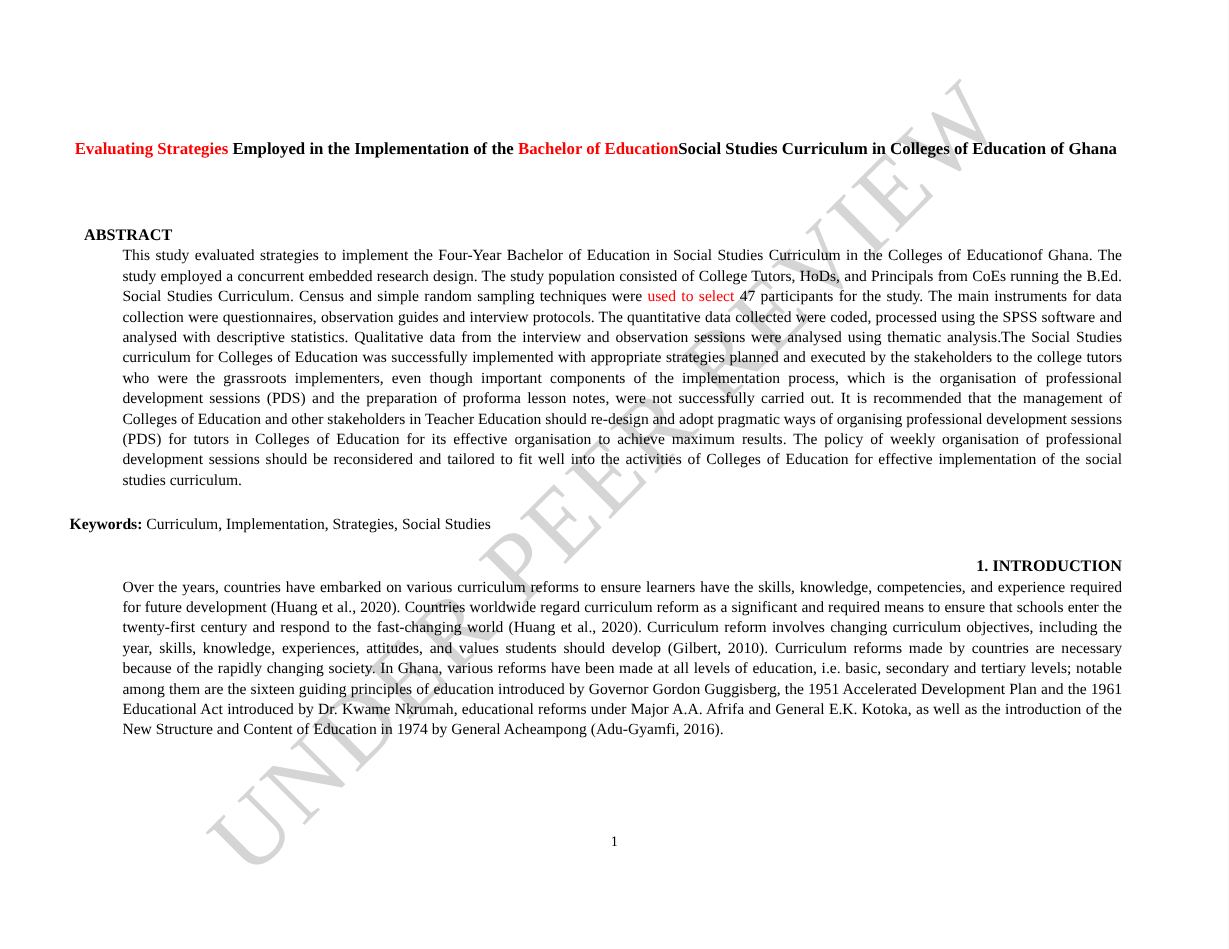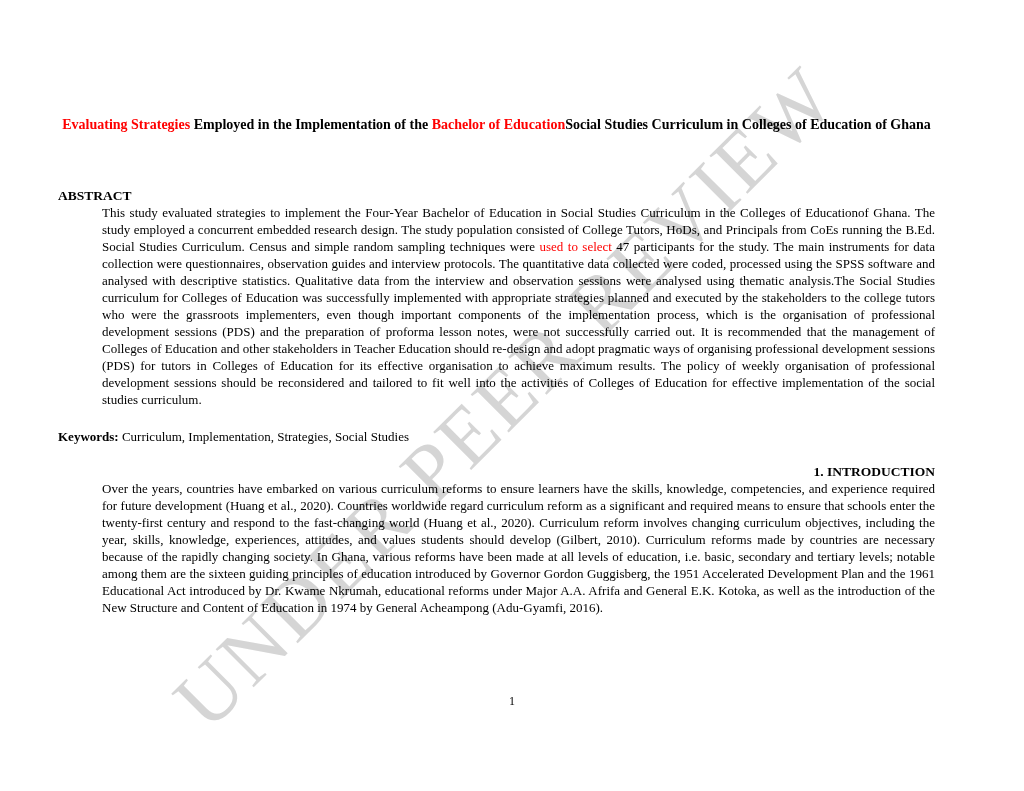--- a/index.html
+++ b/index.html
@@ -36,21 +36,21 @@
     font-weight: bold;
     font-size: 14px;
     line-height: 17px;
   }
   .red { color: #ff0000; }
   .section-heading {
     font-weight: bold;
     font-size: 13.5px;
     line-height: 17px;
   }
-  .abstract-heading { margin-top: 54px; }
+  .abstract-heading { margin-top: 54px; margin-left: 12px; }
   .body-text {
     font-size: 13px;
     line-height: 17px;
     text-align: justify;
     margin-left: 44px;
   }
   .keywords {
     margin-top: 20px;
     font-size: 13px;
     line-height: 17px;

